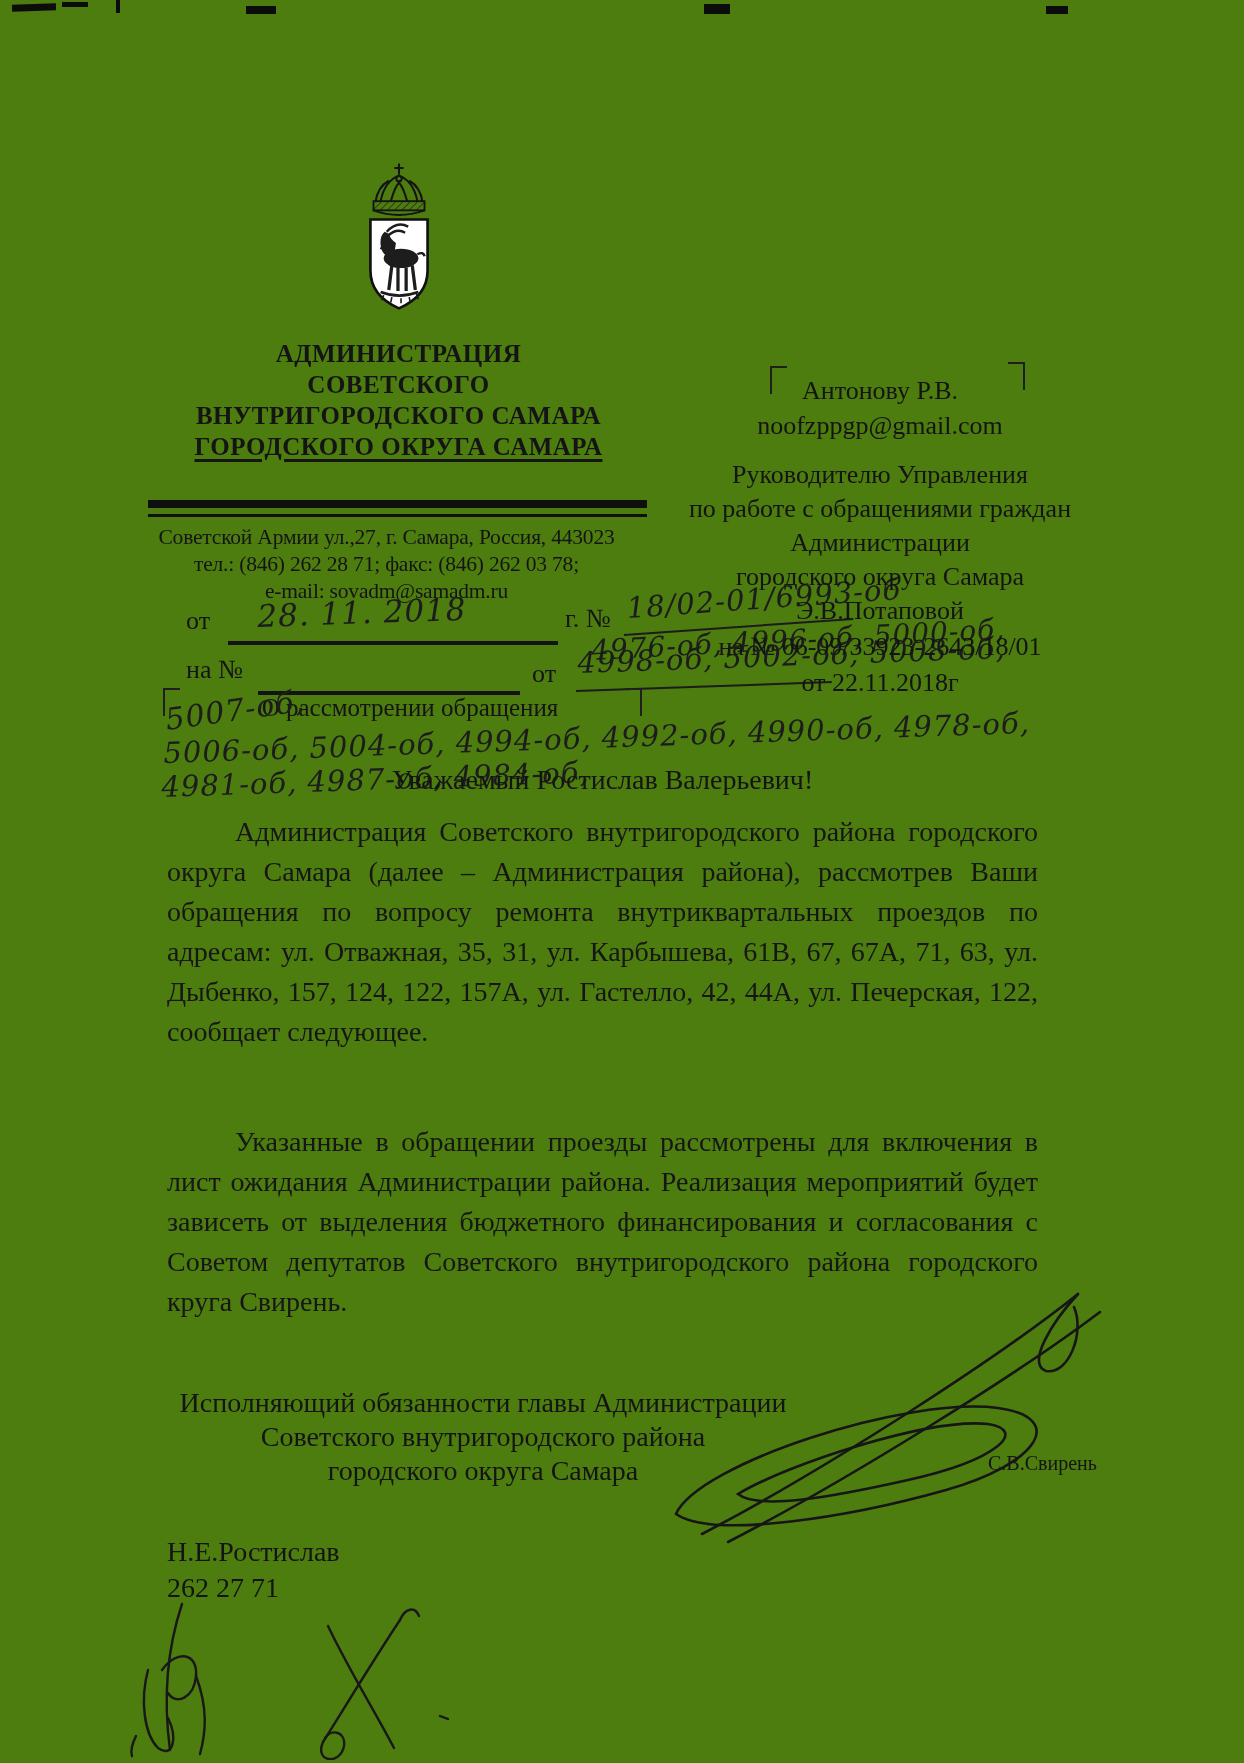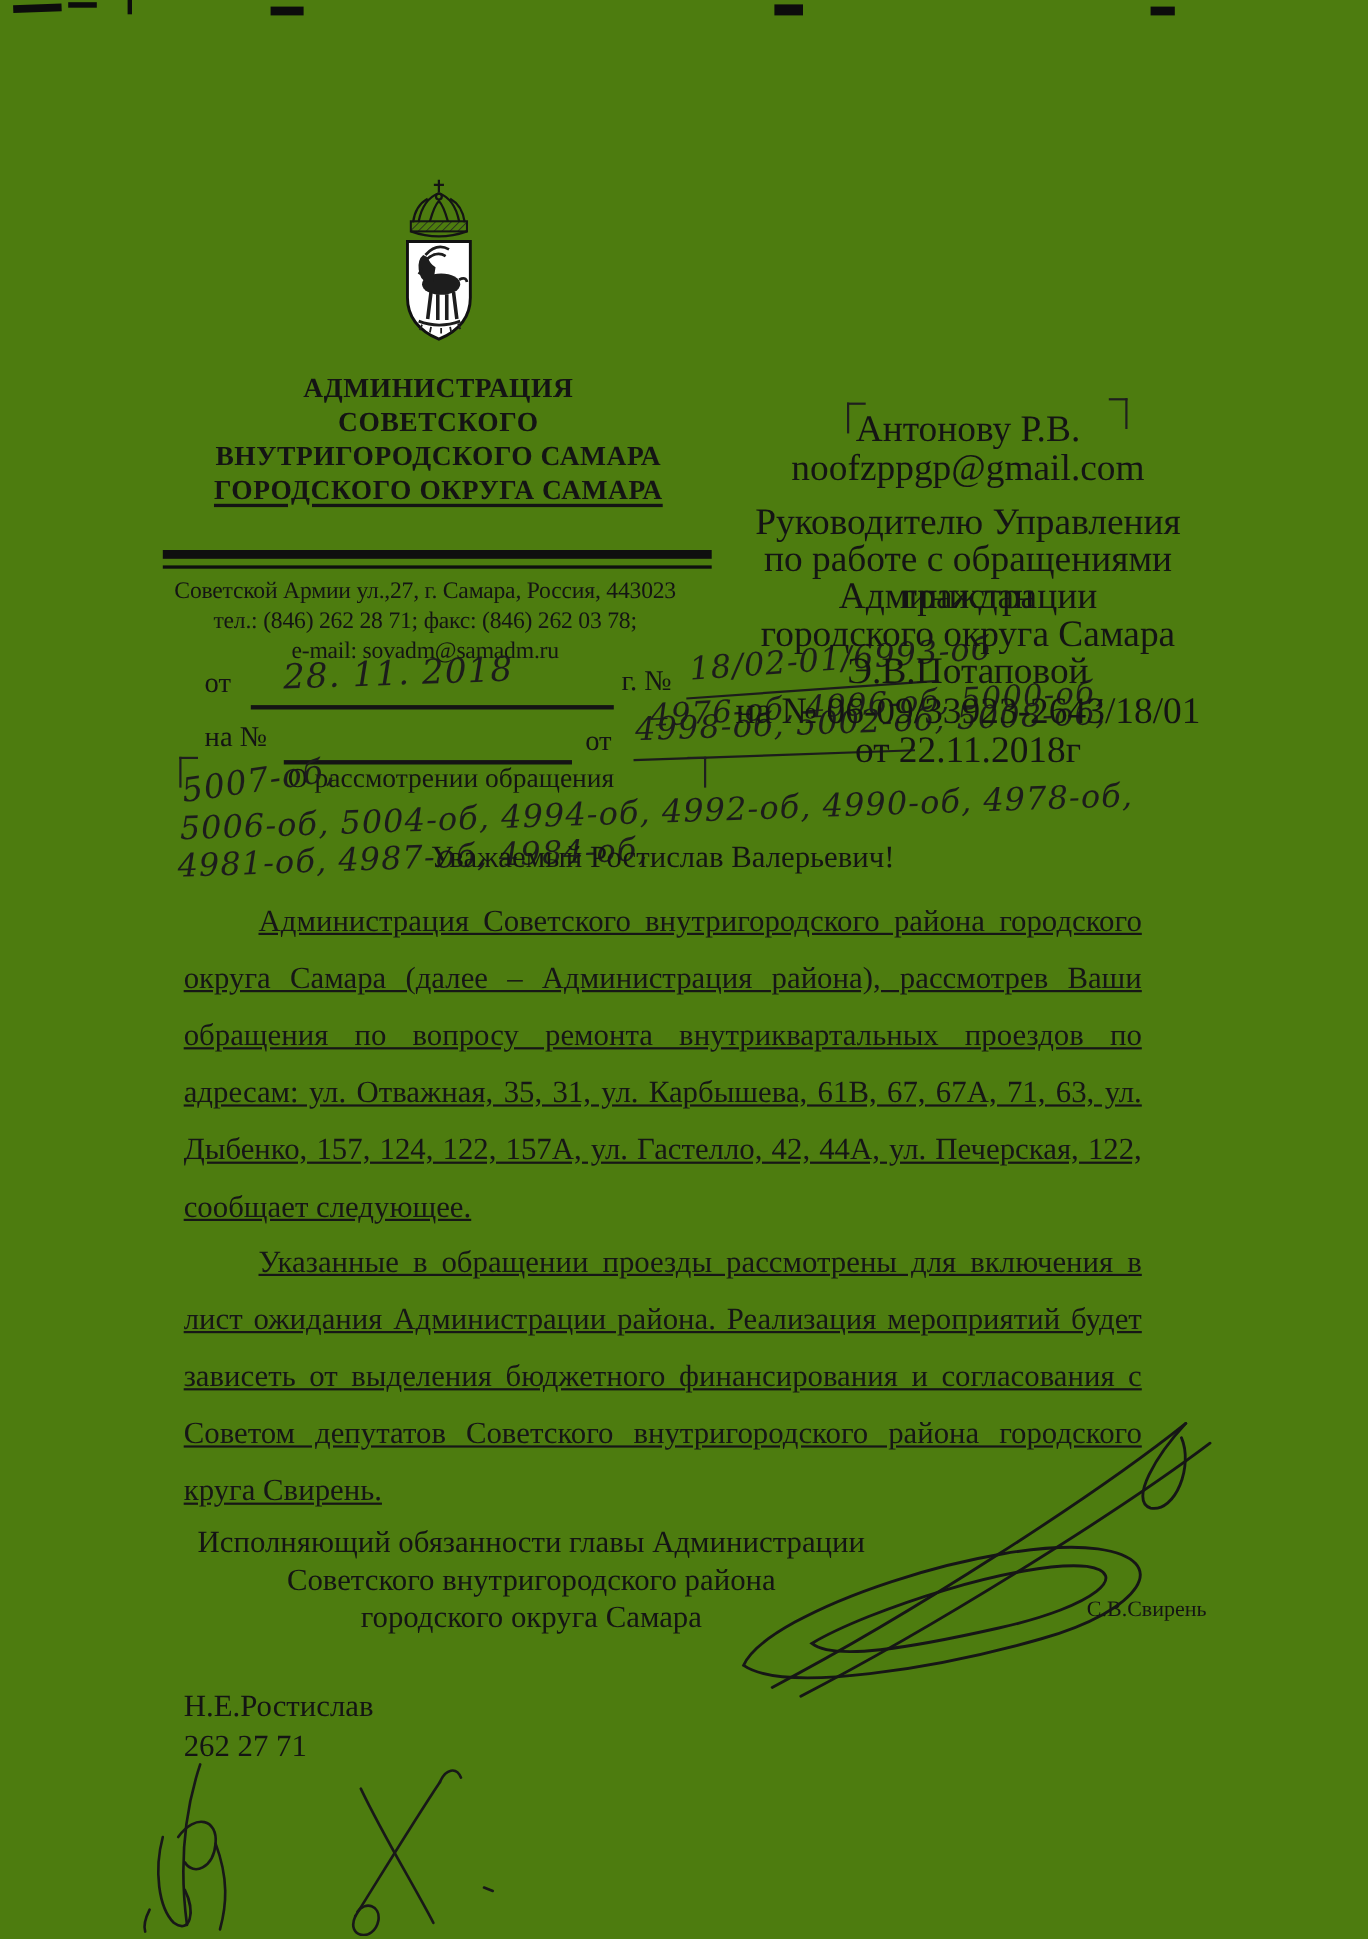--- a/index.html
+++ b/index.html
@@ -15,25 +15,24 @@
   .lbl { font-size:26px;text-align:right; }
   .hw {
     font-family:"DejaVu Serif", serif; font-style:italic; color:#1c1c1c;
     letter-spacing:1px; white-space:nowrap; transform-origin:left bottom;
   }
   .rule2 { border-top:8px solid #0f0f0f; border-bottom:3px solid #0f0f0f; height:6px; }
   .blank { border-bottom:4px solid #141414; height:0; }
   .hwline { border-bottom:2.5px solid #1c1c1c; height:0; transform-origin:left bottom; }
   .corner-tl { width:15px; height:26px; border-top:2.5px solid #1f1f1f; border-left:2.5px solid #1f1f1f; }
   .corner-tr { width:15px; height:26px; border-top:2.5px solid #1f1f1f; border-right:2.5px solid #1f1f1f; }
-  .recip { font-size:34px; line-height:34px; width:440px; text-align:center; }
+  .recip { font-size:26px; line-height:34px; width:440px; text-align:center; }
   .body-par {
-    width:871px; font-size:28px; line-height:52px; text-align:justify; text-indent:68px;
+    width:871px; font-size:28px; line-height:40px; text-align:justify; text-indent:68px;
     color:#161616;
-    text-decoration:underline;
   }
   .closing { font-size:28px; line-height:34px; width:632px; text-align:center; }
   .artifact { background:#0c0c0c; }
 </style>
 </head>
 <body>
 
 <div class="page">
 
   <div class="abs artifact" style="left:12px;top:4px;width:44px;height:7px;transform:rotate(-2deg)"></div>

